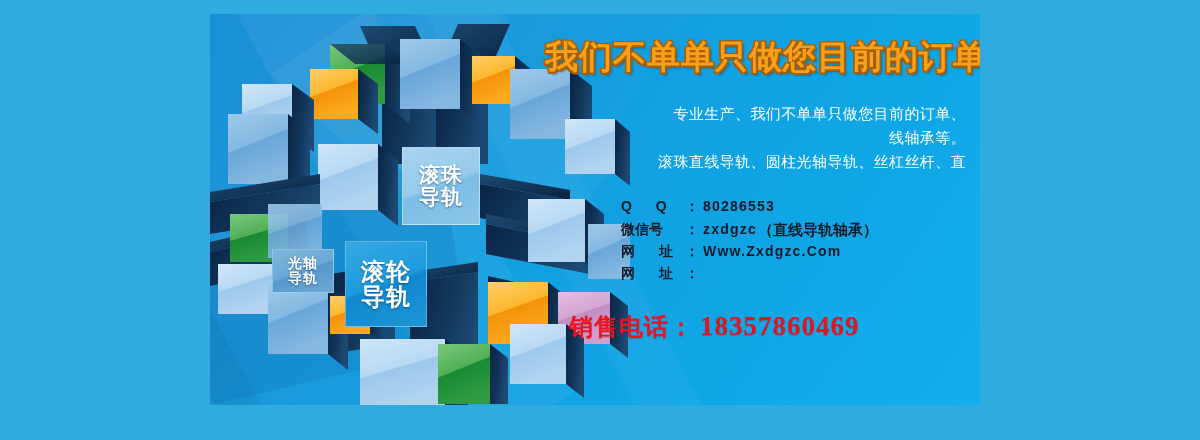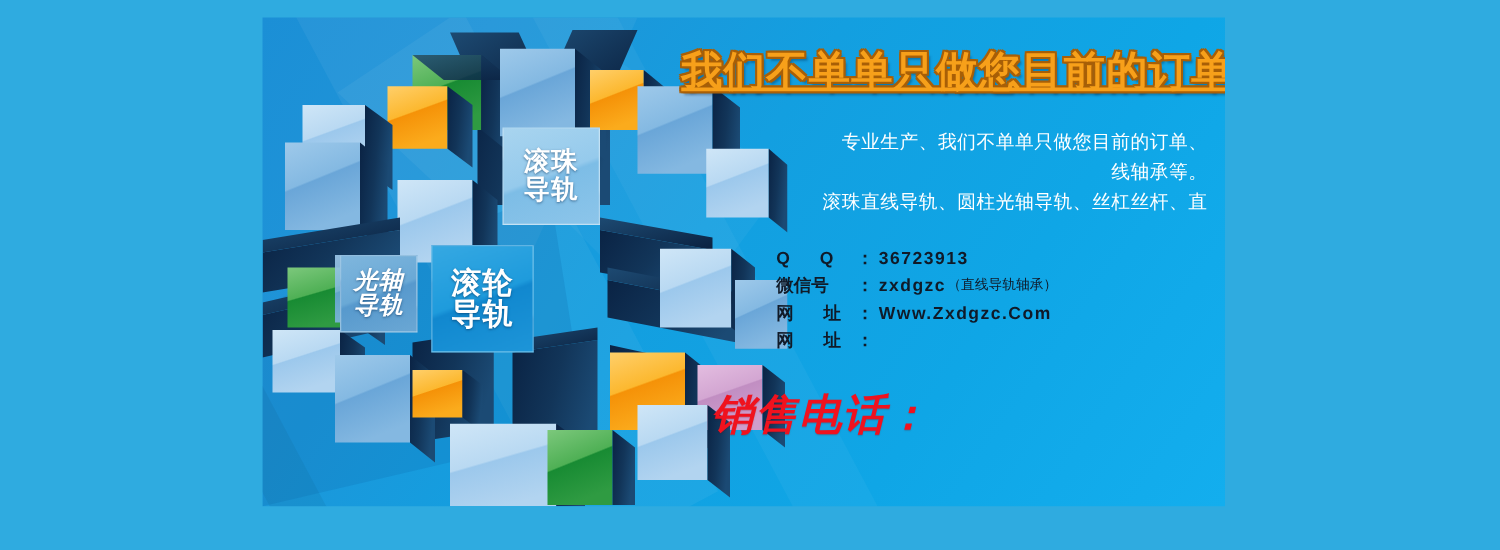--- a/index.html
+++ b/index.html
@@ -26,31 +26,32 @@
   #graphic{position:absolute;left:0px;top:0px;width:420px;height:391px;}
   #graphic svg{display:block;}
 
   
   .cube-label{
     position:absolute;box-sizing:border-box;
     display:flex;flex-direction:column;align-items:center;justify-content:center;
     color:#ffffff;font-weight:bold;line-height:1.06;text-align:center;
     text-shadow:0 1px 2px rgba(0,40,80,.55);
     letter-spacing:1px;
+    margin-top:45px;
   }
   .cube-label span{display:block;}
   #lbl-gunzhu{
     left:192px;top:88px;width:78px;height:78px;
     background:linear-gradient(160deg,#a8d4ef 0%,#95caec 48%,#7dbde6 52%,#8cc5ea 100%);
     font-size:21px;border:1px solid rgba(255,255,255,.35);
   }
   #lbl-guangzhou{
-    left:62px;top:190px;width:62px;height:62px;
+    left:62px;top:190px;width:62px;height:44px;
     background:linear-gradient(160deg,#7fb6dd 0%,#6aa9d6 48%,#5799cd 52%,#6aa7d4 100%);
-    font-size:19px;border:1px solid rgba(255,255,255,.3);font-style:italic;
+    font-size:14px;border:1px solid rgba(255,255,255,.3);
   }
   #lbl-gunlun{
     left:135px;top:182px;width:82px;height:86px;
     background:linear-gradient(160deg,#35a8e2 0%,#1e9bdc 48%,#1188cf 52%,#1d95d8 100%);
     font-size:24px;border:1px solid rgba(255,255,255,.3);
   }
   #lbl-sigang{
     left:222px;top:188px;width:62px;height:66px;
     background:linear-gradient(160deg,#d9a8d6 0%,#cc9bcd 48%,#c08cc3 52%,#cb99cb 100%);
     font-size:18px;border:1px solid rgba(255,255,255,.3);
@@ -61,21 +62,20 @@
 
   #headline{
     margin:0;padding:0;
     font-size:33px;font-weight:bold;line-height:1.26;
     color:#f7a01a;text-align:center;letter-spacing:1px;
     -webkit-text-stroke:0px;
     text-shadow:
       -1.5px 0 0 #a85f07, 1.5px 0 0 #a85f07, 0 -1.5px 0 #a85f07, 0 1.5px 0 #a85f07,
       -1.5px -1.5px 0 #a85f07, 1.5px -1.5px 0 #a85f07, -1.5px 1.5px 0 #a85f07, 1.5px 1.5px 0 #a85f07,
       2.5px 3px 2px rgba(0,30,60,.35);
-    text-decoration: underline;
   }
   #headline .hl-line{display:block;white-space:nowrap;}
 
   #desc{
     margin:24px 0 0 0;padding:0 4px 0 0;
     color:#ffffff;font-size:15px;line-height:1.62;
     text-align:right;letter-spacing:.4px;
     font-family:"Liberation Serif","DejaVu Serif",serif;
   }
   #desc .d-line{display:block;white-space:nowrap;}
@@ -84,30 +84,29 @@
   .c-row{
     display:flex;align-items:center;
     color:#101a28;font-size:14px;font-weight:bold;line-height:1.55;
     white-space:nowrap;
   }
   .c-key{width:64px;flex:0 0 64px;letter-spacing:0px;}
   .c-key.spaced{letter-spacing:10px;}
   .c-colon{margin-right:4px;}
   .c-val{letter-spacing:1.6px;}
   .c-val.mono{font-family:"Liberation Sans","DejaVu Sans",sans-serif;letter-spacing:1.2px;}
-  .c-note{font-size:11px;font-weight:normal;letter-spacing:0;margin-left:1px;}
+  .c-note{font-size:15px;font-weight:bold;letter-spacing:0;margin-left:1px;}
 
   #phone{
     margin:26px 0 0 0;padding-left:24px;
     display:flex;align-items:baseline;white-space:nowrap;
   }
   #phone .ph-label{
-    color:#f0121e;font-size:34px;font-weight:bold;letter-spacing:1px;
+    color:#f0121e;font-size:24px;font-weight:bold;letter-spacing:1px;
     text-shadow:0 1px 1px rgba(120,0,0,.25);
-    font-style:italic;
   }
   #phone .ph-number{
     color:#e3141f;font-size:27px;font-weight:bold;letter-spacing:1px;
     margin-left:6px;
     font-family:"Liberation Serif","DejaVu Serif",serif;
     text-shadow:0 1px 1px rgba(120,0,0,.25);
   }
 </style>
 </head>
 <body>
@@ -346,21 +345,21 @@
         <span class="d-line">专业生产、我们不单单只做您目前的订单、</span>
         <span class="d-line">线轴承等。</span>
         <span class="d-line">滚珠直线导轨、圆柱光轴导轨、丝杠丝杆、直</span>
       </p>
 
       <div id="contact">
 
         <div class="c-row">
           <span class="c-key spaced">Q Q</span>
           <span class="c-colon">：</span>
-          <span class="c-val mono">36723913</span>
+          <span class="c-val mono">80286553</span>
         </div>
 
         <div class="c-row">
           <span class="c-key">微信号</span>
           <span class="c-colon">：</span>
           <span class="c-val mono">zxdgzc</span>
           <span class="c-note">（直线导轨轴承）</span>
         </div>
 
         <div class="c-row">
@@ -371,17 +370,18 @@
 
         <div class="c-row">
           <span class="c-key spaced">网 址</span>
           <span class="c-colon">：</span>
         </div>
 
       </div>
 
       <div id="phone">
         <span class="ph-label">销售电话：</span>
+        <span class="ph-number">18357860469</span>
       </div>
 
     </div>
   </div>
 </div>
 
 </body></html>

